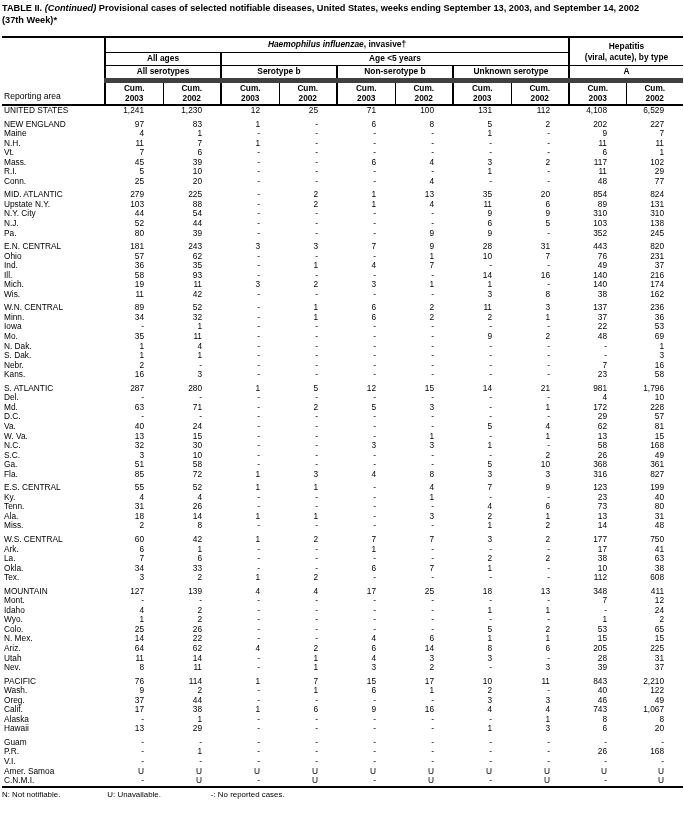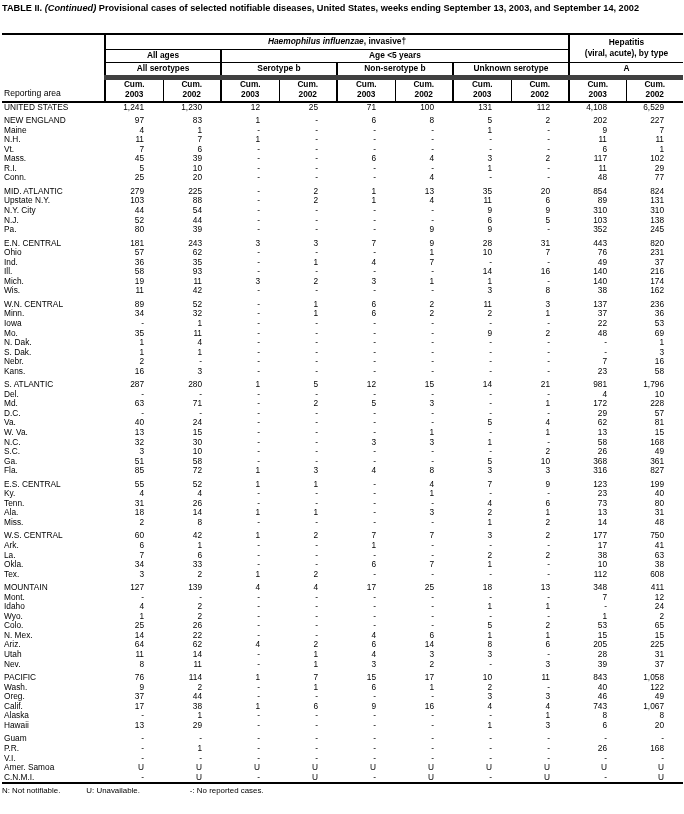--- a/index.html
+++ b/index.html
@@ -4,21 +4,21 @@
 <style>
   html, body { margin: 0; padding: 0; background: #fff; }
   body {
     width: 684px; height: 814px; overflow: hidden;
     font-family: "Liberation Sans", "DejaVu Sans", sans-serif;
     color: #000; -webkit-font-smoothing: antialiased;
   }
   .page { padding: 3px 0 0 2px; width: 681px; }
 
   
-  .title { font-weight: bold; font-size: 9.2px; line-height: 11.5px; margin-bottom: 18px; }
+  .title { font-weight: bold; font-size: 9.2px; line-height: 11.5px; margin-bottom: 10px; }
   .title .l1 { white-space: nowrap; }
   .title .it { font-style: italic; }
 
   
   table { border-collapse: collapse; table-layout: fixed; width: 681px; }
   th, td { padding: 0; margin: 0; }
 
   thead th {
     font-weight: bold; font-size: 8.4px; line-height: 9.6px;
     text-align: center; vertical-align: middle;
@@ -42,32 +42,33 @@
   th.no-r    { border-right: none; }
 
   tbody td { font-size: 8.3px; line-height: 9.55px; height: 9.55px; white-space: nowrap; }
   td.area { text-align: left; padding-left: 2px; }
   td.val  { text-align: right; padding-right: 19px; }
   tr.gap td { padding-top: 4px; }
   tbody tr:last-child td { border-bottom: 2px solid #000; }
 
   
   .footnotes { font-size: 7.9px; line-height: 9.2px; margin-top: 2px; width: 678px; }
-  .legend span.li1 { margin-right: 26px; }
+  .legend span.li1 { margin-right: 47px; }
   .legend span.li2 { margin-right: 50px; }
   .fn { padding-left: 8px; text-indent: -8px; }
   .fn .mark { display: inline-block; text-indent: 0; width: 8px; font-size: 7.2px; vertical-align: 1px; }
 </style>
 </head>
 <body>
 
 <div class="page">
 
   <div class="title">
     <div class="l1"><span>TABLE II. </span><span class="it">(Continued)</span><span> Provisional cases of selected notifiable diseases, United States, weeks ending September 13, 2003, and September 14, 2002</span></div>
+    <div class="l2">(37th Week)*</div>
   </div>
 
   <table>
     <colgroup>
       <col style="width:103px">
       <col style="width:58px">
         <col style="width:58px">
       <col style="width:58px">
         <col style="width:58px">
       <col style="width:58px">
@@ -873,21 +874,21 @@
           <td class="area">PACIFIC</td>
           <td class="val">76</td>
           <td class="val">114</td>
           <td class="val">1</td>
           <td class="val">7</td>
           <td class="val">15</td>
           <td class="val">17</td>
           <td class="val">10</td>
           <td class="val">11</td>
           <td class="val">843</td>
-          <td class="val">1,058</td>
+          <td class="val">2,210</td>
         </tr>
         <tr>
           <td class="area">Wash.</td>
           <td class="val">9</td>
           <td class="val">2</td>
           <td class="val">-</td>
           <td class="val">1</td>
           <td class="val">6</td>
           <td class="val">1</td>
           <td class="val">2</td>

